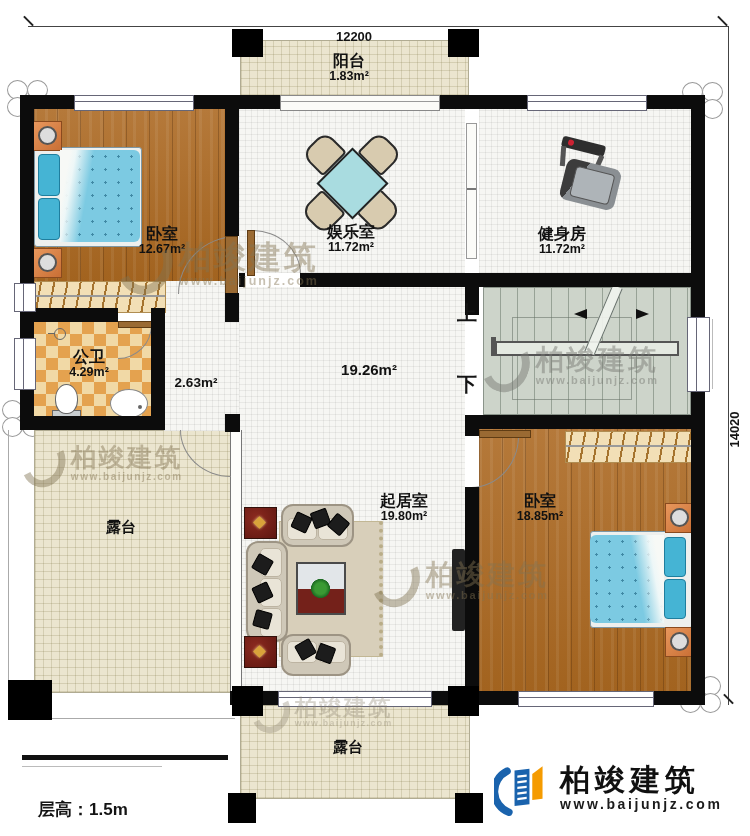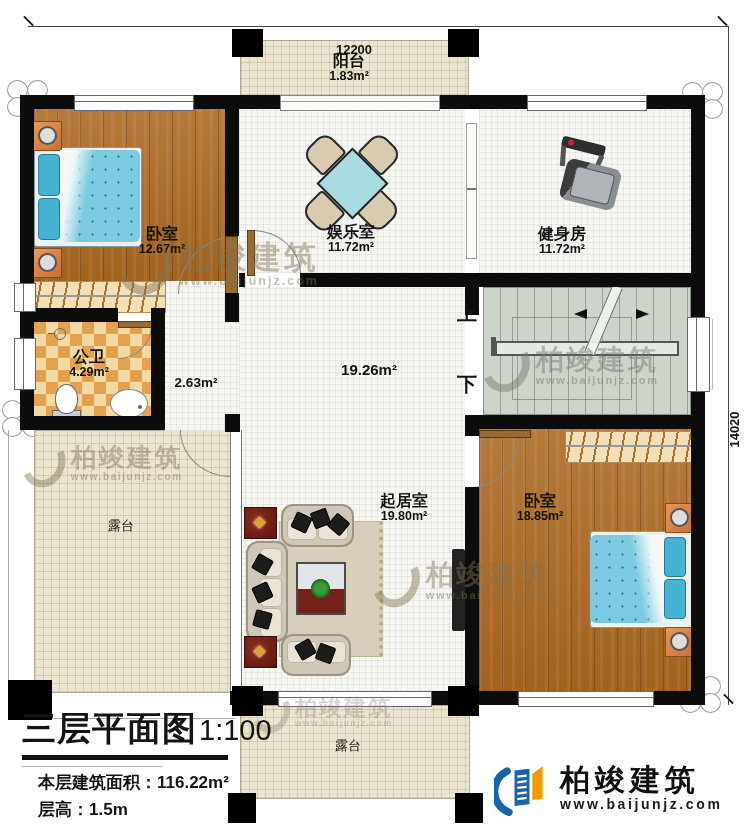--- a/index.html
+++ b/index.html
@@ -80,21 +80,21 @@
     border-right:13px solid #101010;z-index:13}
   .triR{width:0;height:0;border-top:5px solid transparent;border-bottom:5px solid transparent;
     border-left:13px solid #101010;z-index:13}
   .innerln{border:1px solid rgba(100,110,100,.55);z-index:6}
   .dgrp{z-index:2}
   .dc{position:absolute;width:19px;height:18px;border:1px solid #999;border-radius:50%;background:#fff}
   
   .lbl{position:absolute;transform:translateX(-50%);text-align:center;line-height:1.1;
     white-space:nowrap;z-index:45;color:#111}
   .lname{font-size:16px;font-weight:700}
-  .lname-lg{font-size:13px;font-weight:400}
+  .lname-lg{font-size:15px;font-weight:700}
   .larea{font-size:12.5px;font-weight:700}
   .updown{position:absolute;font-size:20px;font-weight:700;z-index:45}
   
   .dimline{background:#444;z-index:40}
   .tick{width:13px;height:2px;background:#222;transform:rotate(45deg);z-index:41}
   .dimtxt{position:absolute;font-size:13px;font-weight:700;z-index:41;text-align:center}
   
   .wm{position:absolute;display:flex;align-items:center;gap:7px;z-index:48;
     color:rgba(130,115,82,.45);pointer-events:none;transform-origin:left top}
   .wm-mark{width:36px;height:44px;border:9px solid;border-color:transparent currentColor currentColor transparent;
@@ -116,21 +116,21 @@
 </head>
 <body>
 
 <div class="plan">
 
   <div class="abs dimline" style="left:28px;top:26px;width:700px;height:1px"></div>
   <div class="abs dimline" style="left:728px;top:26px;width:1px;height:679px"></div>
   <div class="abs tick" style="left:22px;top:20px"></div>
   <div class="abs tick" style="left:716px;top:20px"></div>
   <div class="abs tick" style="left:722px;top:698px"></div>
-  <div class="dimtxt" style="left:324px;top:42px;width:60px">12200</div>
+  <div class="dimtxt" style="left:324px;top:29px;width:60px">12200</div>
   <div class="dimtxt" style="left:704px;top:422px;width:60px;transform:rotate(-90deg)">14020</div>
 
   <div class="abs dgrp" style="left:7px;top:80px;width:42px;height:36px">
     <div class="dc" style="left:0;top:0"></div>
       <div class="dc" style="left:20px;top:0"></div>
     <div class="dc" style="left:0;top:17px"></div>
       <div class="dc" style="left:20px;top:17px"></div>
   </div>
   <div class="abs dgrp" style="left:682px;top:82px;width:42px;height:36px">
     <div class="dc" style="left:0;top:0"></div>
@@ -373,28 +373,22 @@
       </div>
   </div>
   <div class="wm" style="left:252px;top:690px;transform:scale(.7);color:rgba(140,132,112,.35)">
     <div class="wm-mark"></div>
     <div>
         <div class="wm-name">柏竣建筑</div>
          <div class="wm-url">www.baijunjz.com</div>
       </div>
   </div>
 
-  <div class="tb" style="left:22px;top:706px">
-    <span class="tb-title">三层平面图</span><span class="tb-scale">1:100</span>
-  </div>
   <div class="tb-rule" style="left:22px;top:755px;width:206px;height:5px"></div>
   <div class="tb-rule2" style="left:22px;top:766px;width:140px;height:1px"></div>
-  <div class="tb tb-line" style="left:38px;top:771px">
-    <span>本层建筑面积：</span><span>116.22m²</span>
-  </div>
   <div class="tb tb-line" style="left:38px;top:798px">
     <span>层高：</span><span>1.5m</span>
   </div>
 
   <div class="brand" style="left:494px;top:758px">
     <svg width="56" height="60" viewBox="0 0 60 64">
       <path d="M16 58 A24 24 0 0 1 14 14" fill="none" stroke="#1a63ad" stroke-width="8" stroke-linecap="round"></path>
       <g transform="skewY(-7)">
         <rect x="22" y="16" width="16" height="38" fill="#1a63ad"></rect>
         <g stroke="#fff" stroke-width="2.4">

